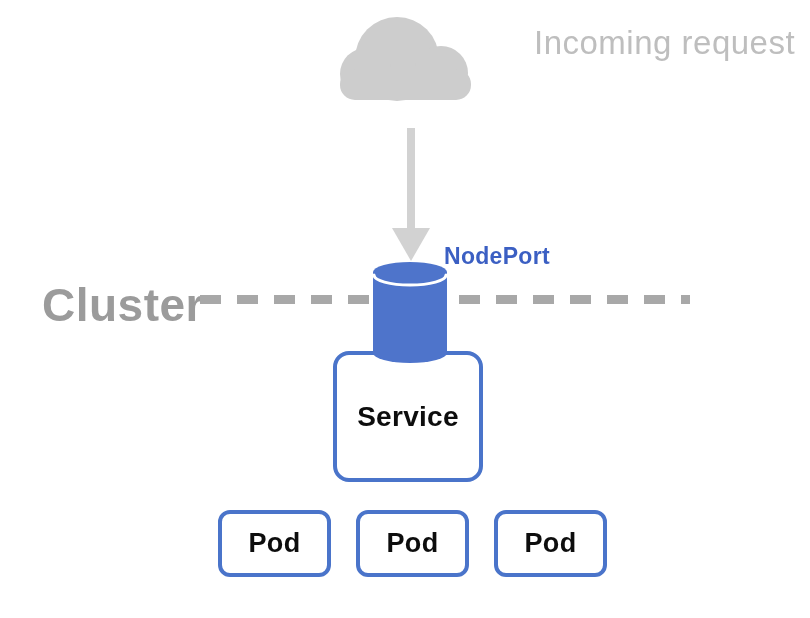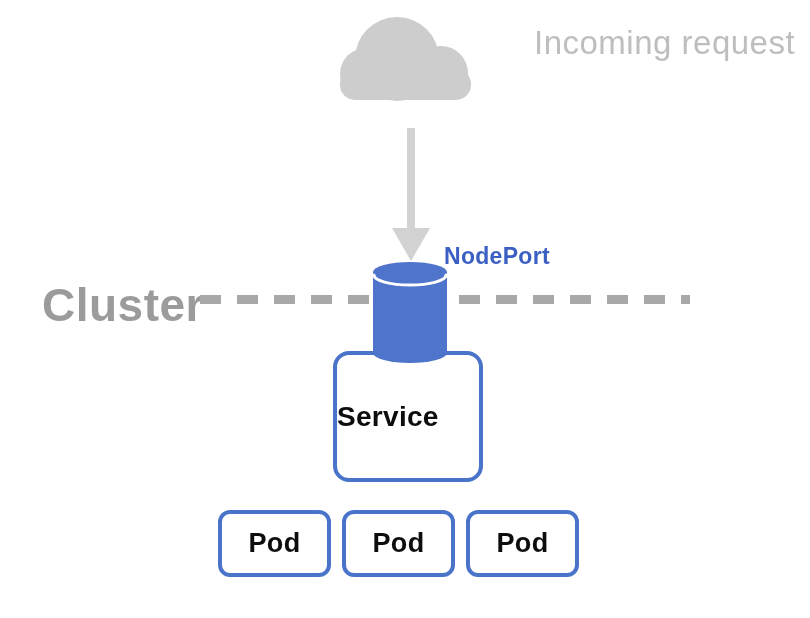--- a/index.html
+++ b/index.html
@@ -75,36 +75,36 @@
     left: 333px;
     top: 351px;
     width: 150px;
     height: 131px;
     box-sizing: border-box;
     background: #ffffff;
     border: 4px solid var(--border-blue, #4A74CA);
     border-radius: 16px;
     display: flex;
     align-items: center;
-    justify-content: flex-start;
+    justify-content: center;
     z-index: 2;
   }
   .service-label {
     font-size: 28px;
     font-weight: 700;
     color: #0d0d0d;
     letter-spacing: 0.3px;
   }
 
   
   .pods-row {
     left: 218px;
     top: 510px;
     display: flex;
-    gap: 11px;
+    gap: 25px;
     z-index: 2;
   }
   .pod-box {
     width: 113px;
     height: 67px;
     box-sizing: border-box;
     background: #ffffff;
     border: 4px solid var(--border-blue, #4A74CA);
     border-radius: 12px;
     display: flex;

